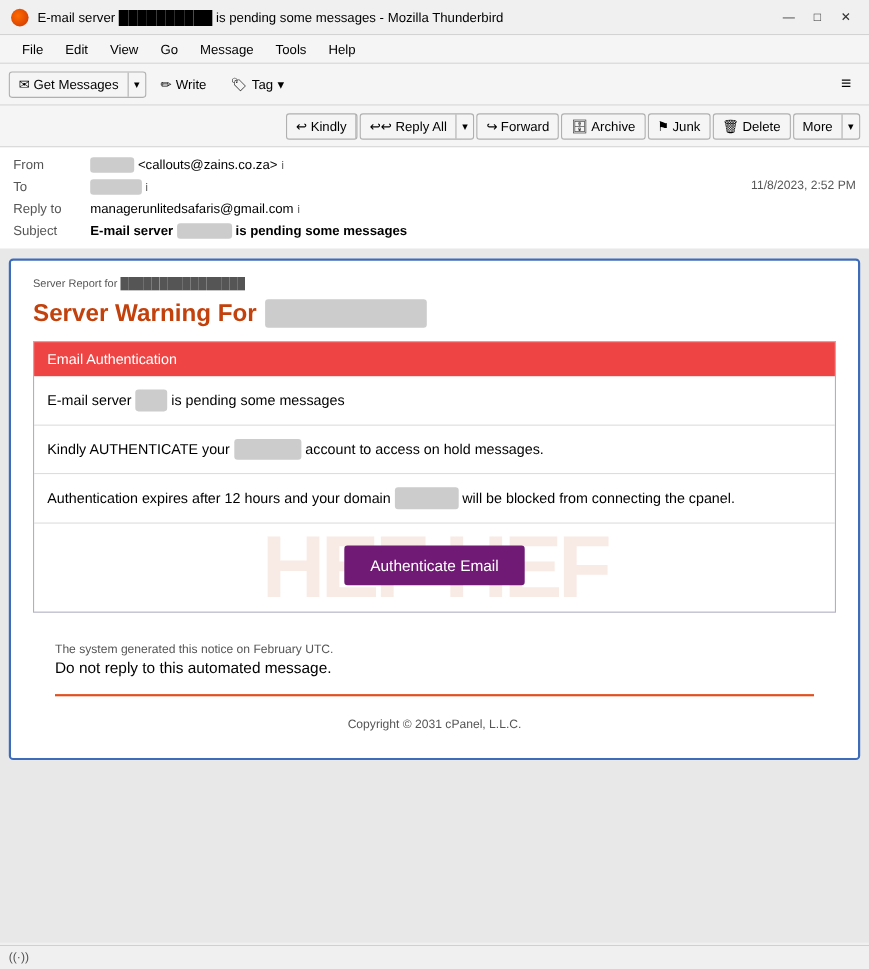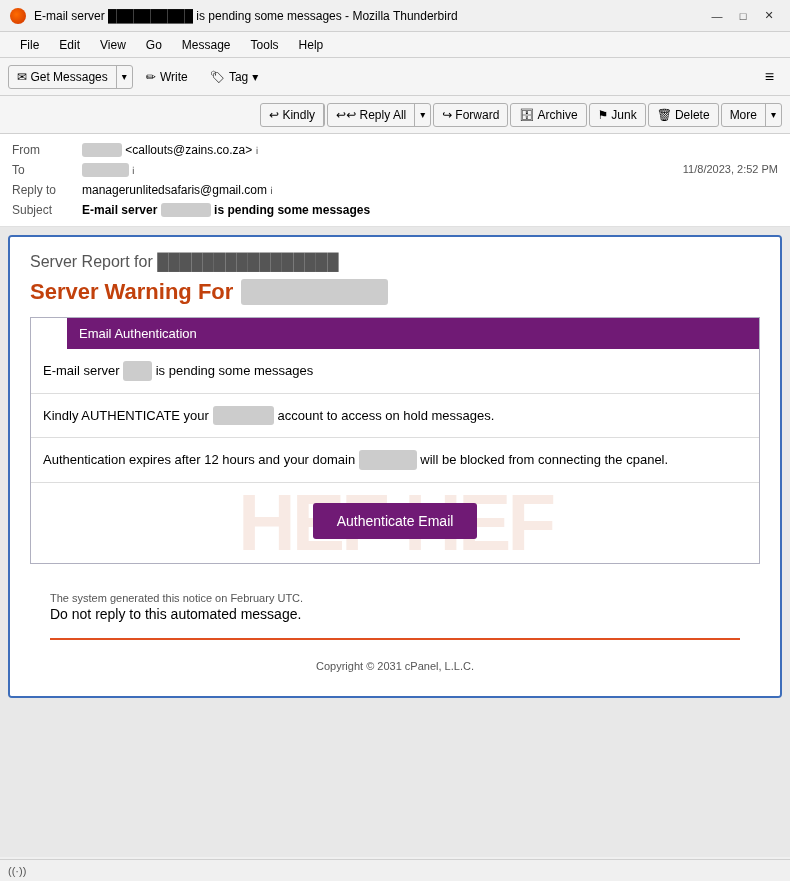--- a/index.html
+++ b/index.html
@@ -106,21 +106,21 @@
       border-radius: 4px;
       overflow: hidden;
     }
     .email-body-inner {
       background: #fff;
       padding: 16px 20px;
     }
 
     
     .server-report-header {
-      font-size: 16px;
+      font-size: 10px;
       color: #555;
       margin-bottom: 8px;
       display: flex; align-items: flex-start; gap: 6px;
     }
 
     
     .server-warning-title {
       font-size: 22px;
       font-weight: bold;
       color: #c2410c;
@@ -128,26 +128,25 @@
       display: flex; align-items: flex-start; gap: 8px;
       flex-wrap: wrap;
     }
 
     
     .auth-box {
       border: 1px solid #b0b0c0;
       margin-bottom: 16px;
     }
     .auth-box-header {
-      background: #701a75;
+      background: #ef4444;
       color: #fff;
       padding: 8px 12px;
       font-size: 13px;
       font-weight: 500;
-      margin-left: 36px;
     }
     .auth-box-row {
       padding: 12px 12px;
       border-bottom: 1px solid #ddd;
       font-size: 13px;
       color: #000;
       line-height: 1.5;
     }
     .auth-box-row:last-child { border-bottom: none; }
     .auth-box-cta {

